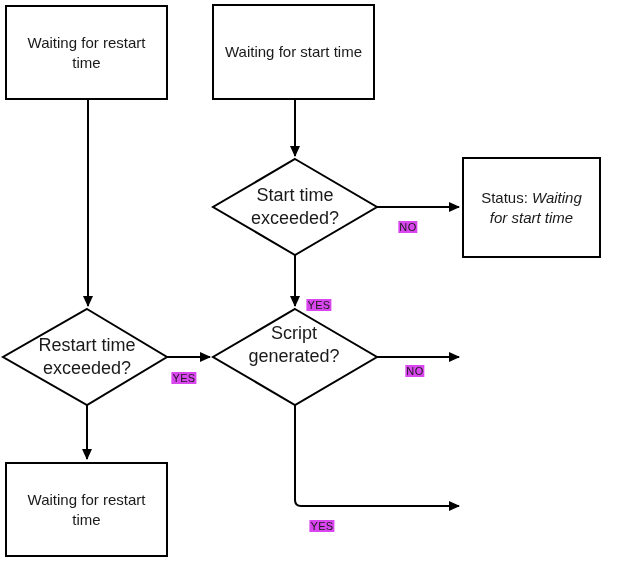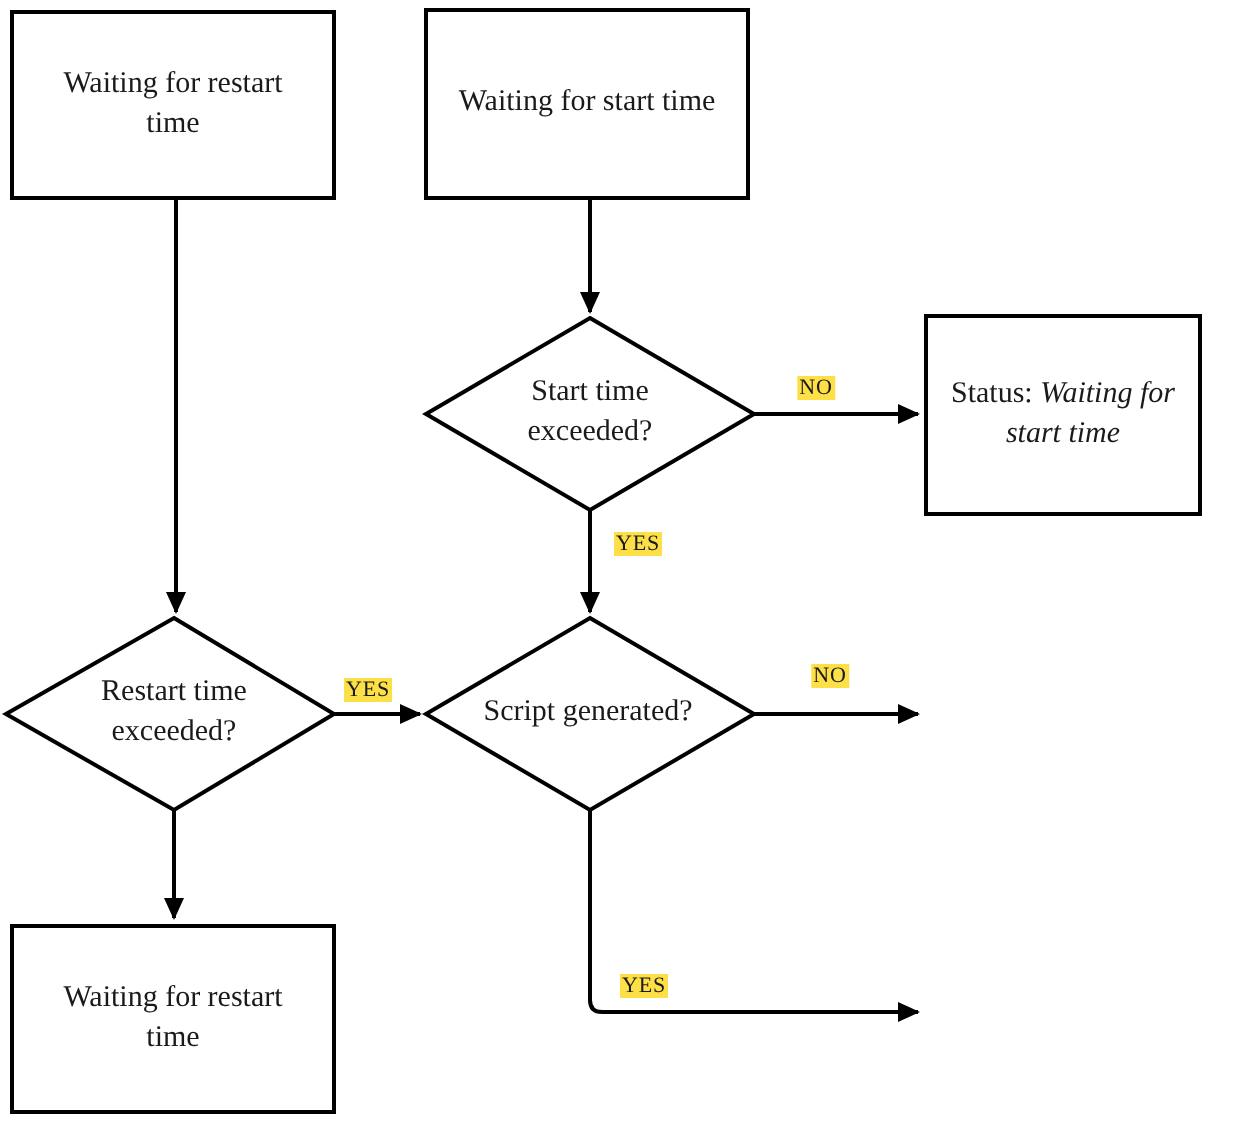--- a/index.html
+++ b/index.html
@@ -1,55 +1,56 @@
 <!DOCTYPE html>
 <html><head>
 <meta charset="utf-8">
 <style>
   html, body { margin: 0; padding: 0; background: #ffffff; }
   .canvas {
     position: relative;
     width: 630px;
     height: 561px;
     background: #ffffff;
-    font-family: Liberation Serif, serif;
+    font-family: Liberation Sans, sans-serif;
     color: #1a1a1a;
     overflow: hidden;
   }
   svg.links { position: absolute; left: 0; top: 0; }
   .rect-node {
     position: absolute;
     box-sizing: border-box;
     border: 2px solid #000000;
     background: #ffffff;
     display: flex;
     align-items: center;
     justify-content: center;
     text-align: center;
     font-size: 15px;
     line-height: 1.32;
   }
   .diamond-label {
     position: absolute;
     display: flex;
-    align-items: center;
+    align-items: flex-end;
     justify-content: center;
     text-align: center;
-    font-size: 15px;
+    font-size: 18px;
     line-height: 1.32;
     pointer-events: none;
   }
   .edge-label {
     position: absolute;
     transform: translate(-50%, -50%);
     font-size: 11px;
     letter-spacing: 0.4px;
     color: #1a1a1a;
-    background: #fde047;
+    background: #d946ef;
     padding: 0 1px;
+    margin-top: 33px;
   }
   .italic { font-style: italic; }
   .diamond { fill: #ffffff; stroke: #000000; stroke-width: 2; }
   .edge { stroke: #000000; stroke-width: 2; fill: none; }
 </style>
 </head>
 <body>
 
 <div class="canvas">
 

